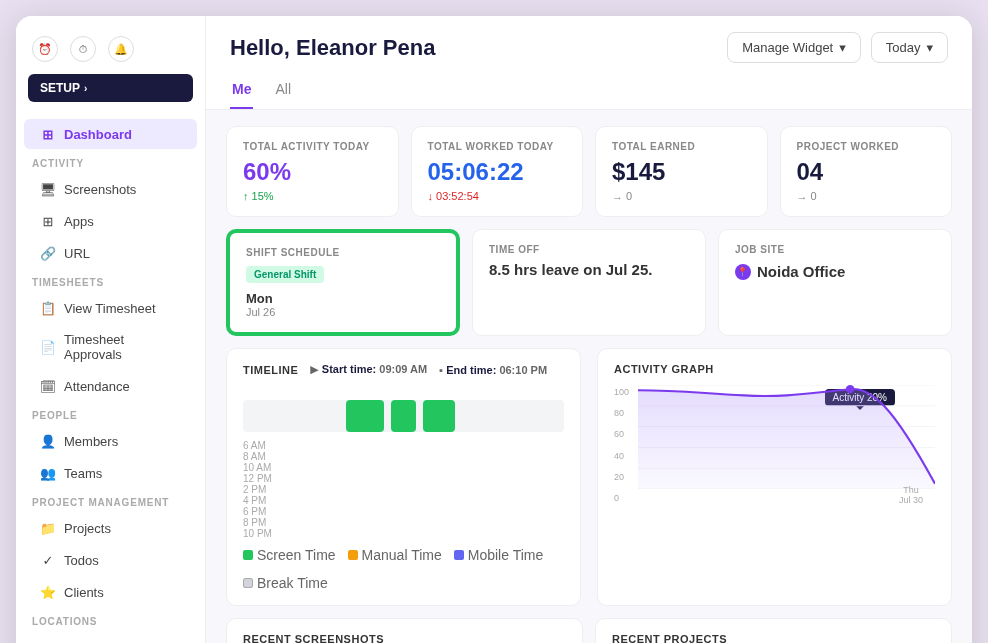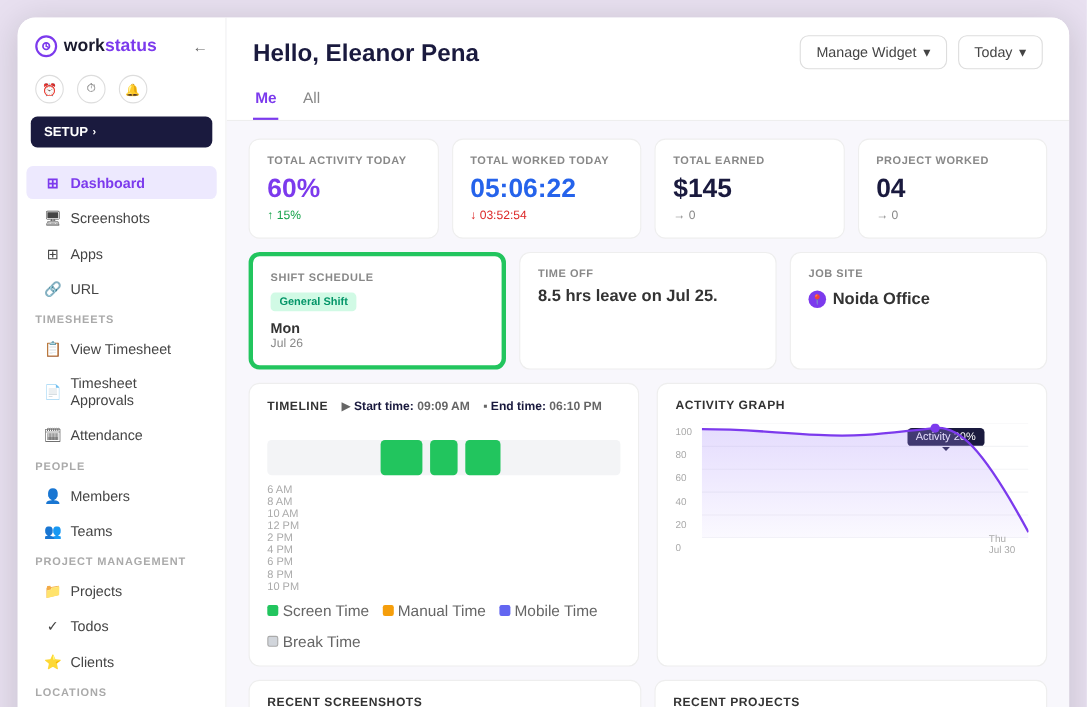--- a/index.html
+++ b/index.html
@@ -406,20 +406,21 @@
       right: 0;
       top: 0;
       bottom: 16px;
     }
     .graph-x-label {
       position: absolute;
       bottom: 0;
       right: 12px;
       font-size: 9px;
       color: #aaa;
+      text-align: center;
     }
     
     .bottom-row {
       display: grid;
       grid-template-columns: 1fr 1fr;
       gap: 12px;
     }
     .screenshots-card, .projects-card {
       background: #fff;
       border-radius: 10px;
@@ -456,48 +457,36 @@
     }
     .project-name { color: #333; font-weight: 500; }
     .project-time { color: #888; }
   </style>
 </head>
 <body>
 
 <div class="app-container">
 
   <div class="sidebar">
-    <div class="sidebar-logo">
-      <div style="display:flex;align-items:center;">
-        <div class="logo-icon">
-          <svg width="10" height="10" viewBox="0 0 10 10">
-              <circle cx="5" cy="5" r="3" fill="none" stroke="#7c3aed" stroke-width="1.5"></circle>
-              <line x1="5" y1="5" x2="5" y2="2" stroke="#7c3aed" stroke-width="1.2" stroke-linecap="round"></line>
-              <line x1="5" y1="5" x2="7" y2="6" stroke="#7c3aed" stroke-width="1.2" stroke-linecap="round"></line>
-            </svg>
-        </div>
-        <span class="logo-text">work<span>status</span></span>
-      </div>
-      <span style="color:#666;font-size:14px;cursor:pointer;">←</span>
-    </div>
     <div class="sidebar-icons">
       <div class="sidebar-icon-btn">⏰</div>
       <div class="sidebar-icon-btn">⏱</div>
       <div class="sidebar-icon-btn">🔔</div>
     </div>
     <div class="setup-btn">
       <span>SETUP</span>
       <span style="font-size:10px;">›</span>
     </div>
 
     <div class="nav-item active">
       <span class="nav-icon">⊞</span>
       <span>Dashboard</span>
     </div>
 
+    <div class="nav-section-label">ACTIVITY</div>
     <div class="nav-item">
       <span class="nav-icon">🖥</span>
       <span>Screenshots</span>
     </div>
     <div class="nav-item">
       <span class="nav-icon">⊞</span>
       <span>Apps</span>
     </div>
     <div class="nav-item">
       <span class="nav-icon">🔗</span>

